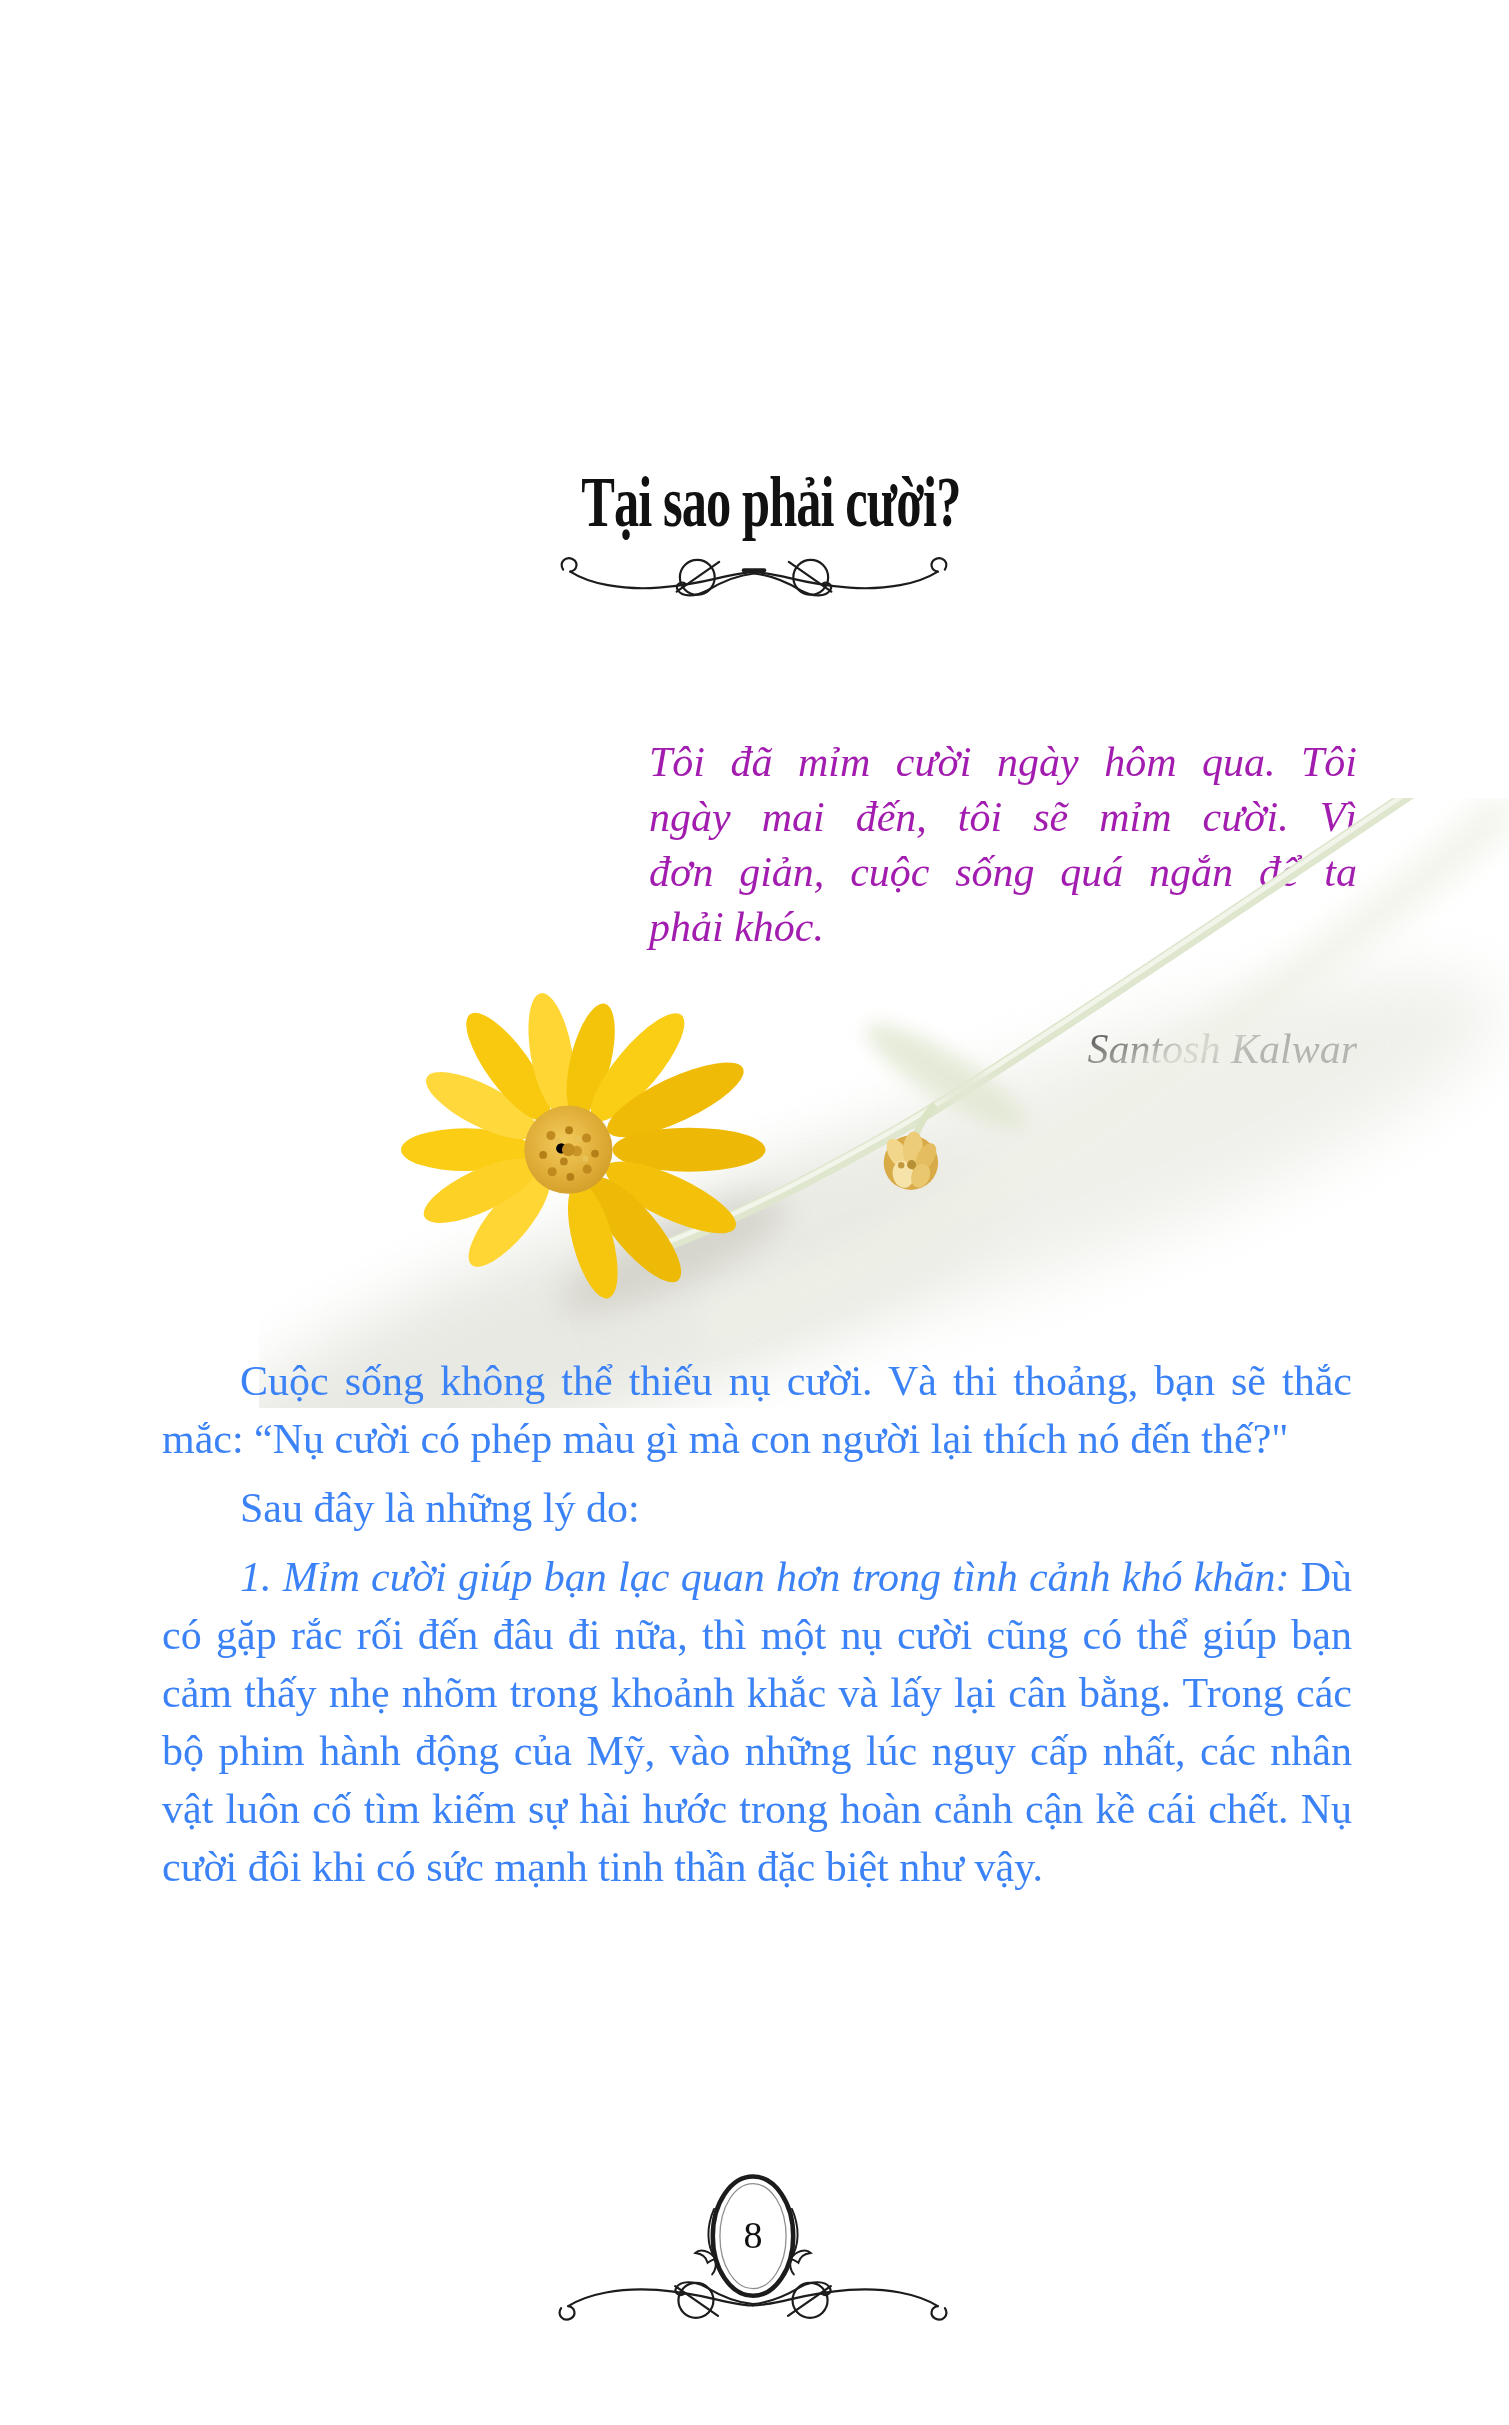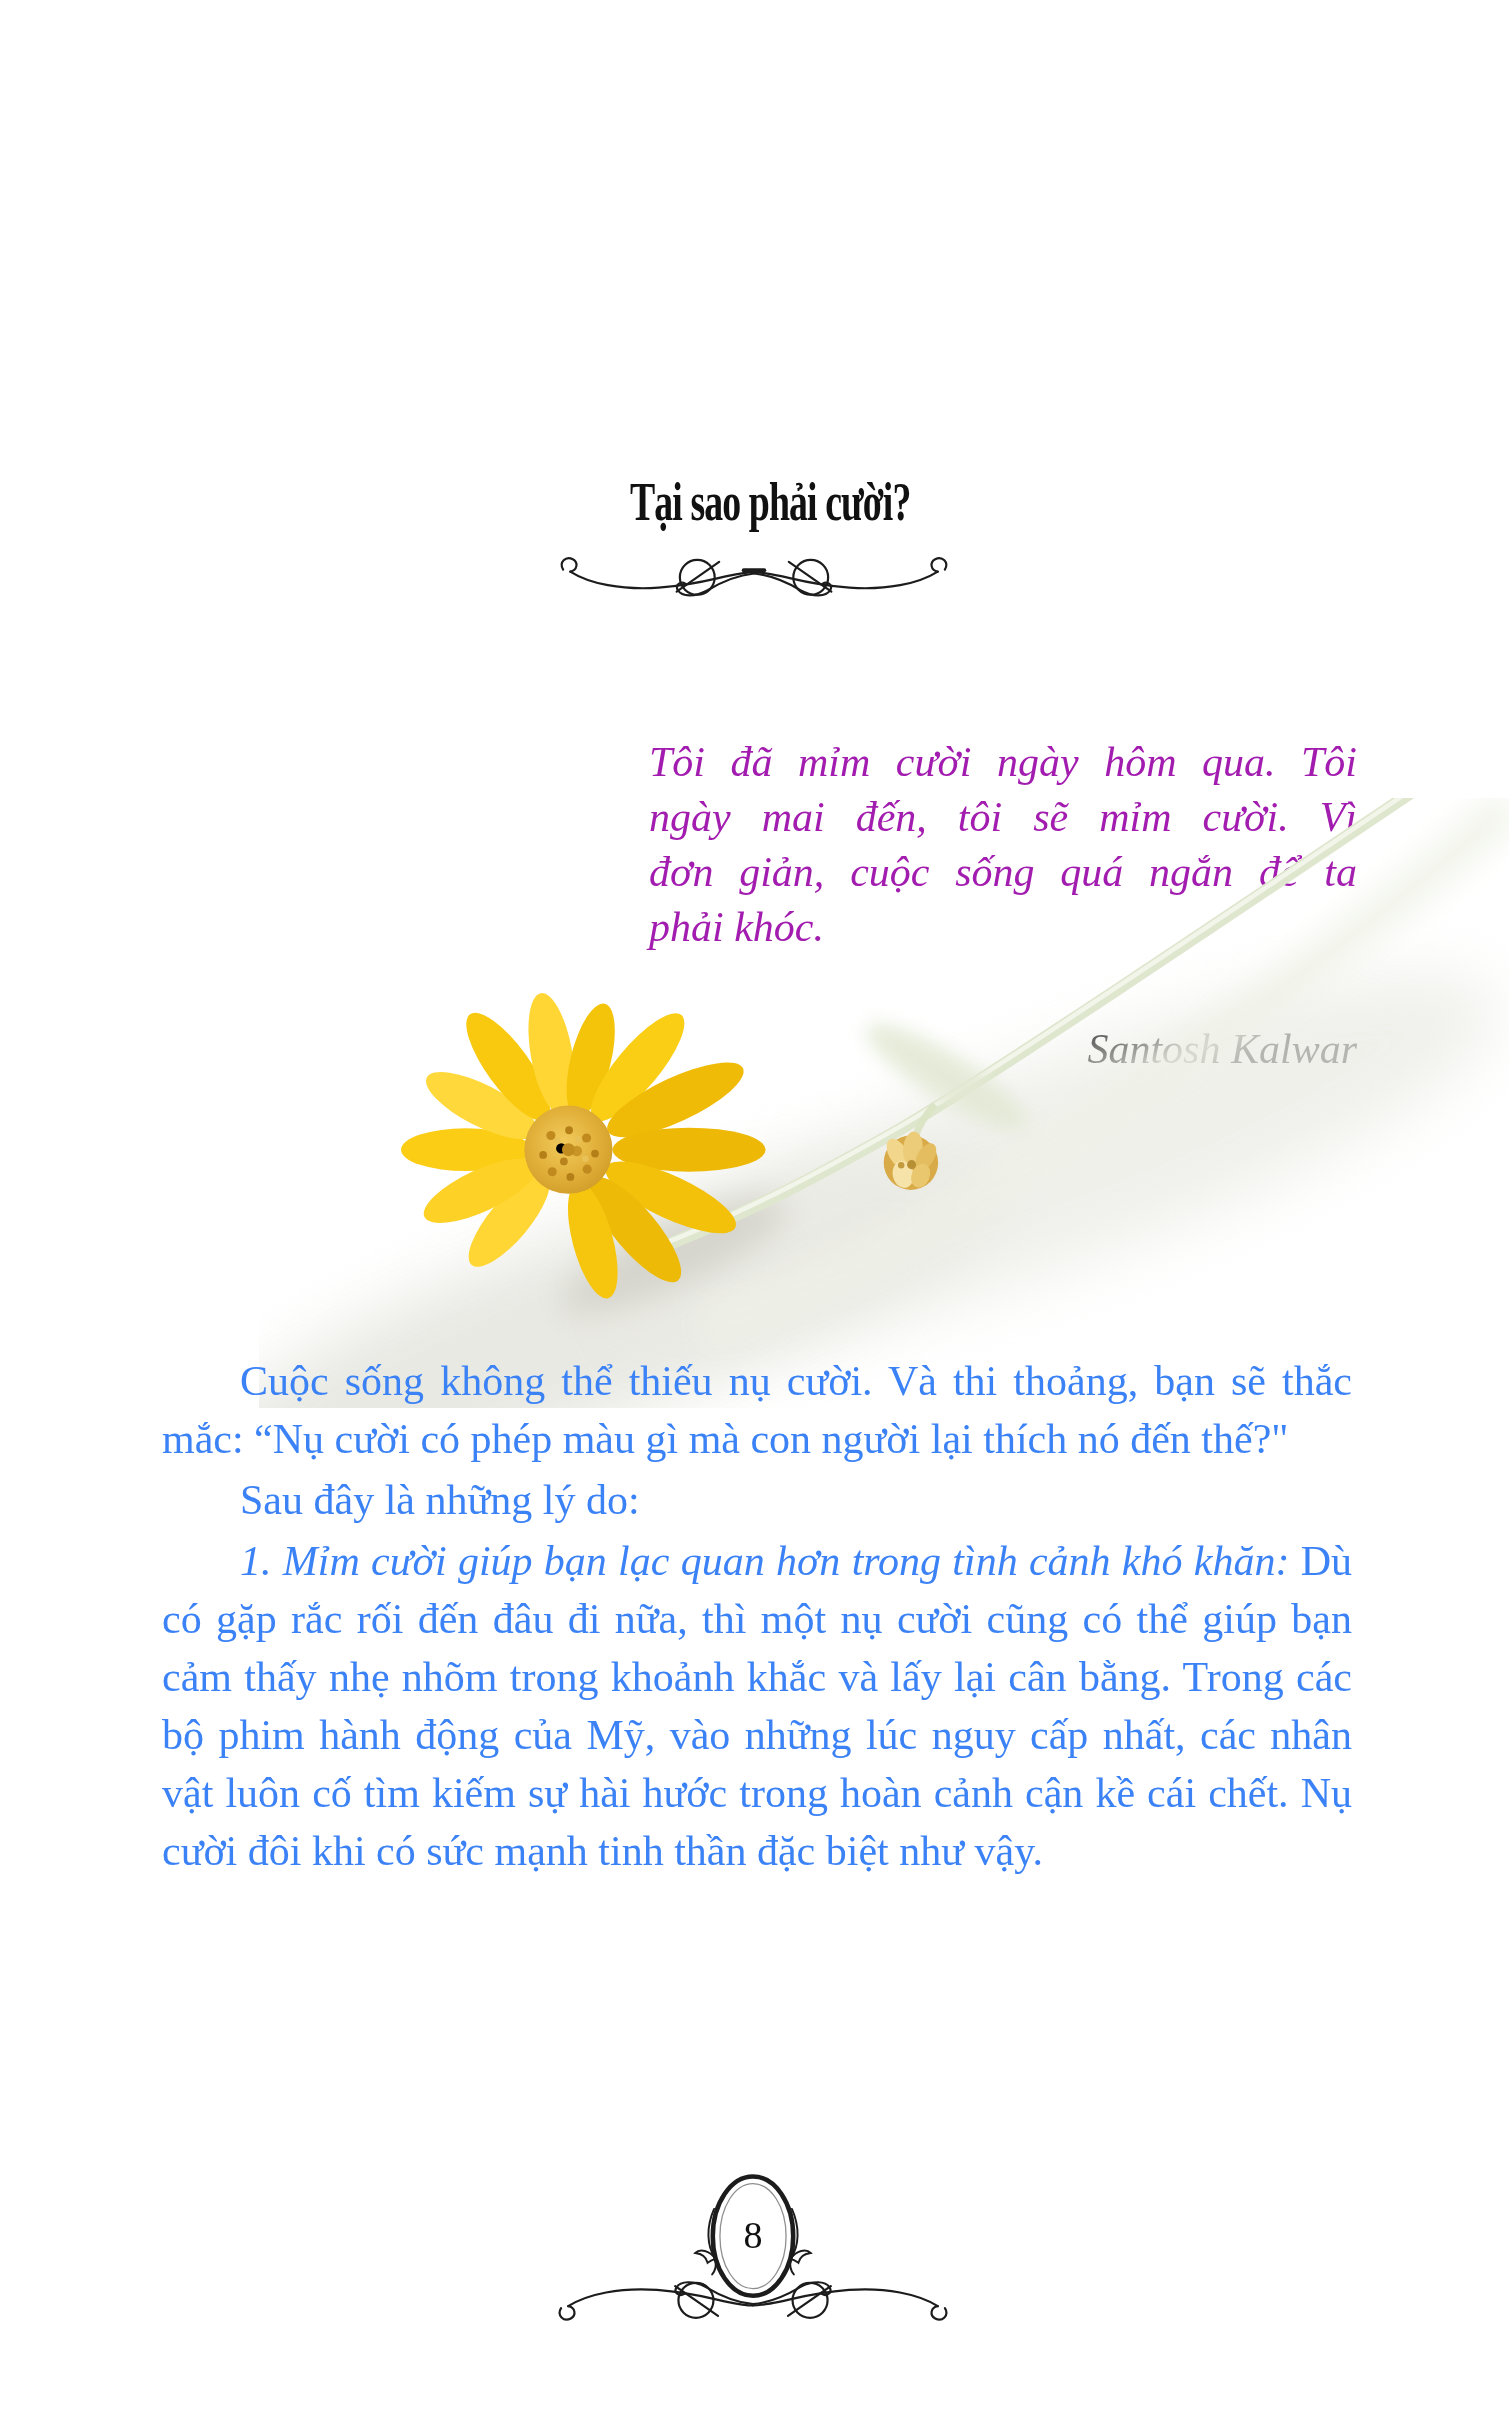--- a/index.html
+++ b/index.html
@@ -6,21 +6,21 @@
   body{
     width:1509px;height:2426px;position:relative;overflow:hidden;
     background:#ffffff;color:#111111;
     font-family:"Liberation Serif","DejaVu Serif",serif;
   }
   .abs{position:absolute;}
 
   
   .chapter-title{
     left:0;right:0;top:450px;text-align:center;
-    font-size:54px;font-weight:700;line-height:104px;
+    font-size:72px;font-weight:700;line-height:104px;
     letter-spacing:-1.3px;white-space:nowrap;padding-left:32px;
   }
   .chapter-title .squeeze{
     display:inline-block;transform:scaleX(0.70);transform-origin:50% 50%;
   }
 
   
   .title-flourish{left:553px;top:549px;width:402px;height:49px;}
   .footer-ornament{left:552px;top:2173px;width:402px;height:195px;}
   .page-number-badge{
@@ -49,21 +49,21 @@
   .daisy-photo{left:259px;top:798px;width:1250px;height:610px;}
 
   
   .body-text{
     left:162px;top:1352px;width:1190px;
     font-size:42px;line-height:58px;color:#3b82f6;
   }
   .body-text p{
     margin:0;text-indent:78px;text-align:justify;
   }
-  .body-text p + p{margin-top:3px;font-family:Liberation Serif, serif;}
+  .body-text p + p{margin-top:11px;font-family:Liberation Serif, serif;}
   .body-text .lead{font-style:italic;}
 </style>
 </head>
 <body>
 
 <div class="abs chapter-title">
   <span class="squeeze">Tại sao phải cười?</span>
 </div>
 
 <svg class="abs title-flourish" viewBox="0 0 620 76">

